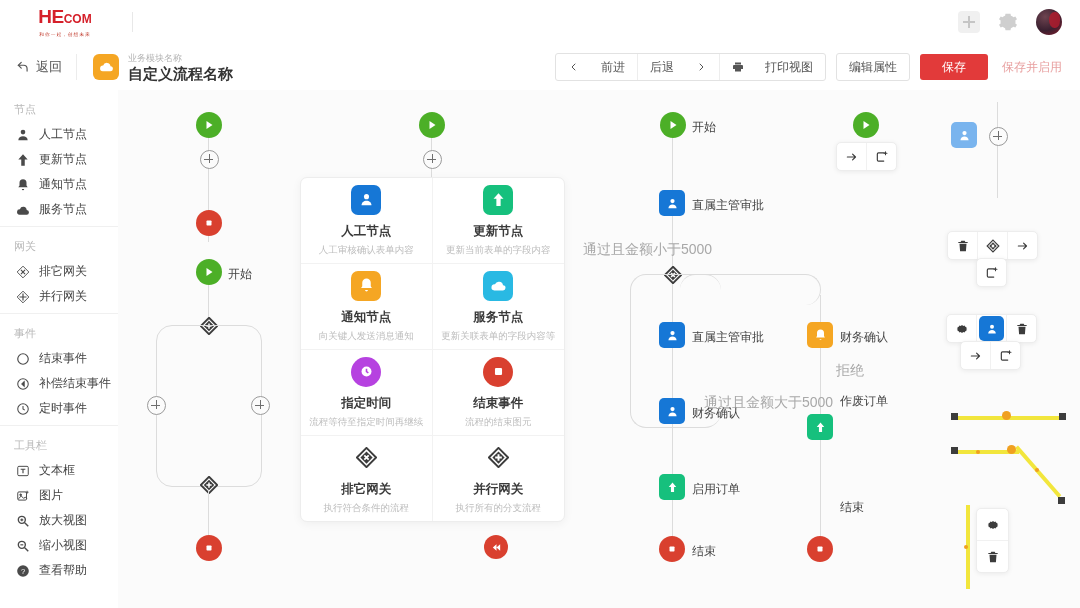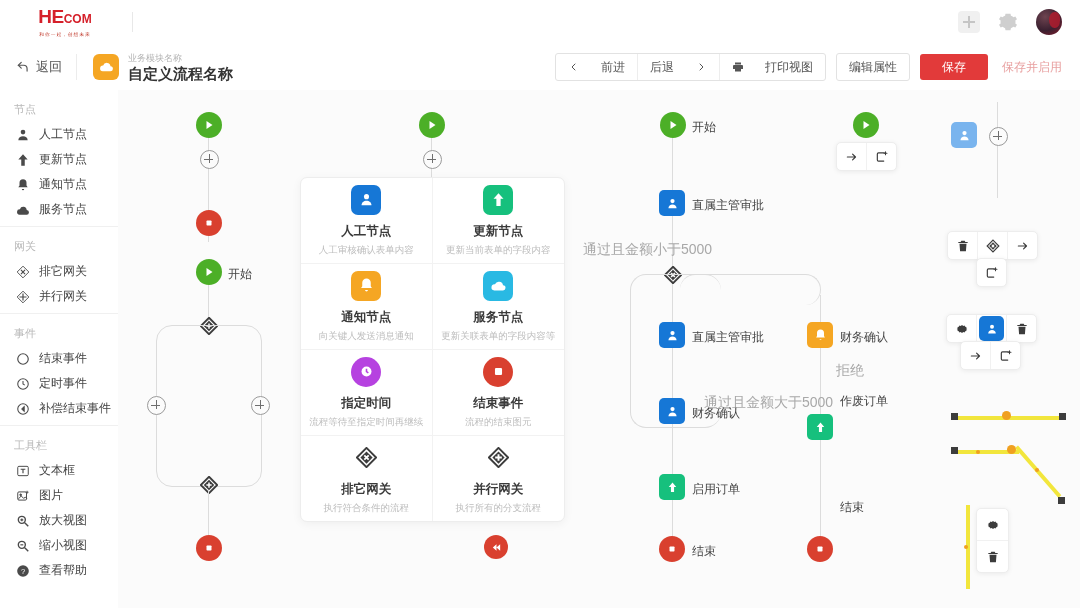--- a/index.html
+++ b/index.html
@@ -270,33 +270,33 @@
             <svg viewBox="0 0 24 24" fill="none" stroke="currentColor" stroke-width="2">
               <circle cx="12" cy="12" r="9"></circle>
             </svg>
           </span>
         <span>结束事件</span>
       </div>
       <div class="sb-item">
         <span class="ic">
             <svg viewBox="0 0 24 24" fill="none" stroke="currentColor" stroke-width="1.8">
               <circle cx="12" cy="12" r="9"></circle>
-              <path d="M12 7v5l3 2"></path>
-            </svg>
-          </span>
-        <span>定时事件</span>
+              <path d="M14 8l-4 4 4 4z" fill="currentColor"></path>
+            </svg>
+          </span>
+        <span>补偿结束事件</span>
       </div>
       <div class="sb-item">
         <span class="ic">
             <svg viewBox="0 0 24 24" fill="none" stroke="currentColor" stroke-width="1.8">
               <circle cx="12" cy="12" r="9"></circle>
-              <path d="M14 8l-4 4 4 4z" fill="currentColor"></path>
-            </svg>
-          </span>
-        <span>补偿结束事件</span>
+              <path d="M12 7v5l3 2"></path>
+            </svg>
+          </span>
+        <span>定时事件</span>
       </div>
     </div>
 
     <div class="sb-sec">
       <div class="sb-title">工具栏</div>
       <div class="sb-item">
         <span class="ic">
             <svg viewBox="0 0 24 24" fill="none" stroke="currentColor" stroke-width="1.7">
               <rect x="3" y="4" width="18" height="16" rx="2"></rect>
               <path d="M8 9h8M12 9v7" stroke-width="2"></path>

